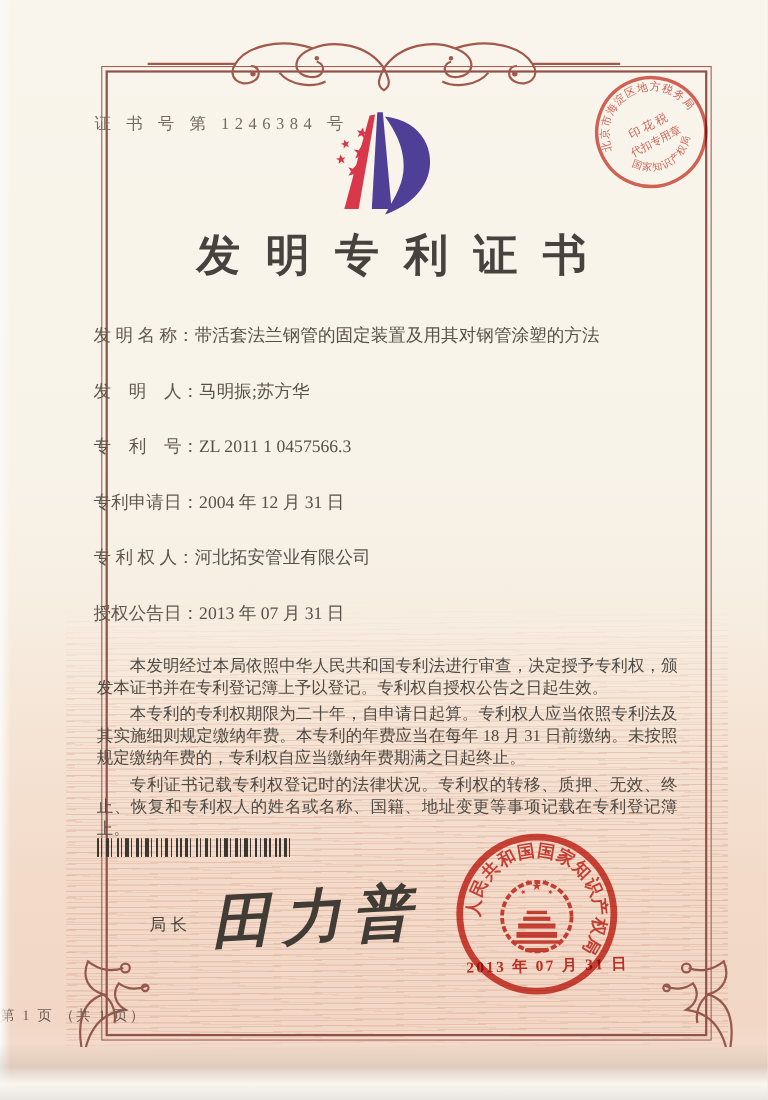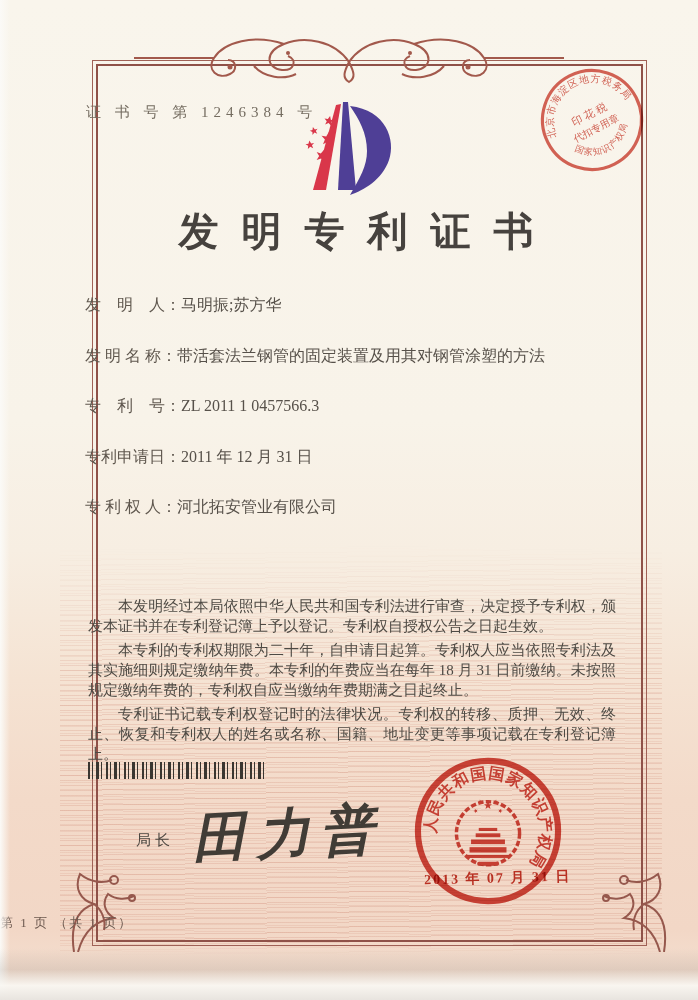--- a/index.html
+++ b/index.html
@@ -173,33 +173,36 @@
       <textPath href="#taxArcBottom" startOffset="50%" text-anchor="middle">国家知识产权局</textPath>
     </text>
     <text x="60" y="57" font-size="12" fill="#cf4a3d" text-anchor="middle">印 花 税</text>
     <text x="60" y="74" font-size="11" fill="#cf4a3d" text-anchor="middle">代扣专用章</text>
   </svg>
 
   <div class="title">发明专利证书</div>
 
   <div class="fields">
     <div class="field">
+      <span class="lbl">发 明 名 称：</span><span class="val">带活套法兰钢管的固定装置及用其对钢管涂塑的方法</span>
+    </div>
+    <div class="field">
       <span class="lbl">发　明　人：</span><span class="val">马明振;苏方华</span>
     </div>
     <div class="field">
-      <span class="lbl">发 明 名 称：</span><span class="val">带活套法兰钢管的固定装置及用其对钢管涂塑的方法</span>
-    </div>
-    <div class="field">
       <span class="lbl">专　利　号：</span><span class="val">ZL 2011 1 0457566.3</span>
     </div>
     <div class="field">
-      <span class="lbl">专利申请日：</span><span class="val">2011 年 12 月 31 日</span>
+      <span class="lbl">专利申请日：</span><span class="val">2004 年 12 月 31 日</span>
     </div>
     <div class="field">
       <span class="lbl">专 利 权 人：</span><span class="val">河北拓安管业有限公司</span>
+    </div>
+    <div class="field">
+      <span class="lbl">授权公告日：</span><span class="val">2013 年 07 月 31 日</span>
     </div>
   </div>
 
   <div class="body-text">
     <p>本发明经过本局依照中华人民共和国专利法进行审查，决定授予专利权，颁发本证书并在专利登记簿上予以登记。专利权自授权公告之日起生效。</p>
     <p>本专利的专利权期限为二十年，自申请日起算。专利权人应当依照专利法及其实施细则规定缴纳年费。本专利的年费应当在每年 18 月 31 日前缴纳。未按照规定缴纳年费的，专利权自应当缴纳年费期满之日起终止。</p>
     <p>专利证书记载专利权登记时的法律状况。专利权的转移、质押、无效、终止、恢复和专利权人的姓名或名称、国籍、地址变更等事项记载在专利登记簿上。</p>
   </div>
 
   <div class="barcode"></div>

